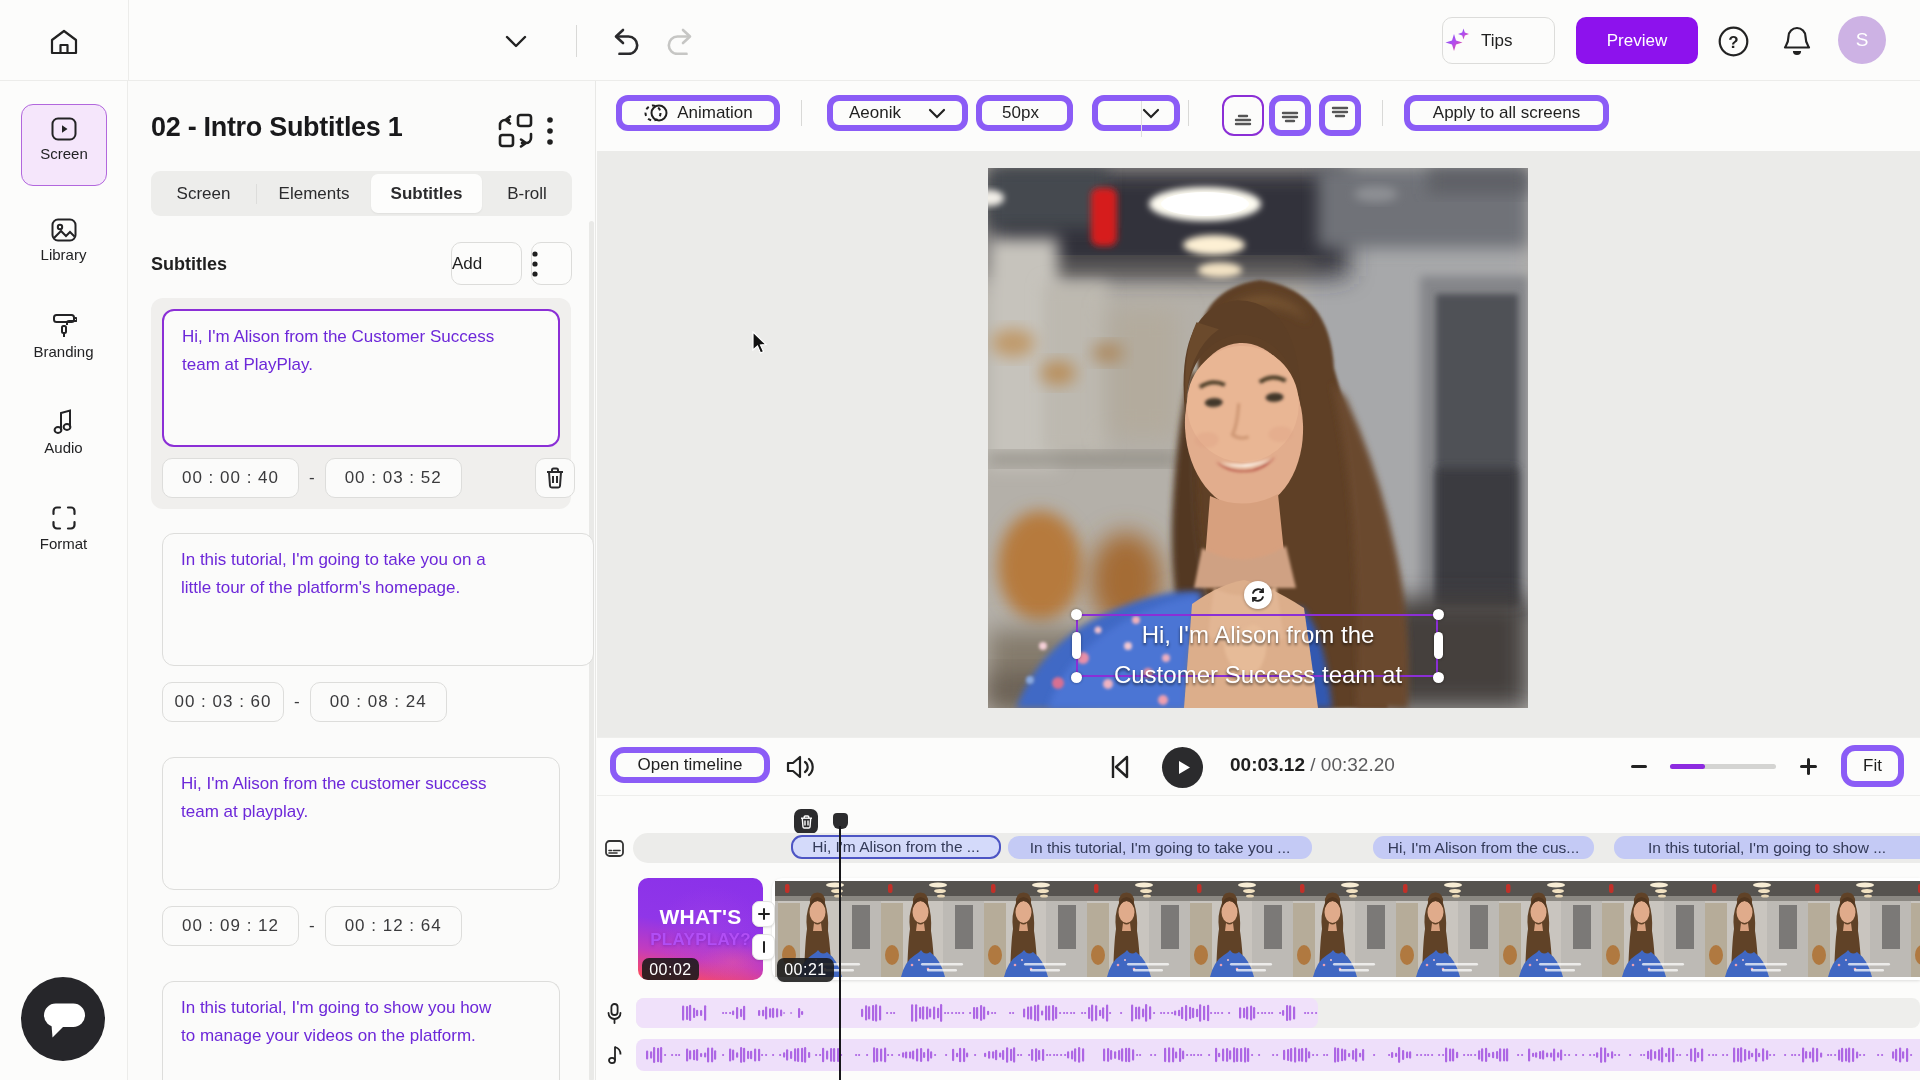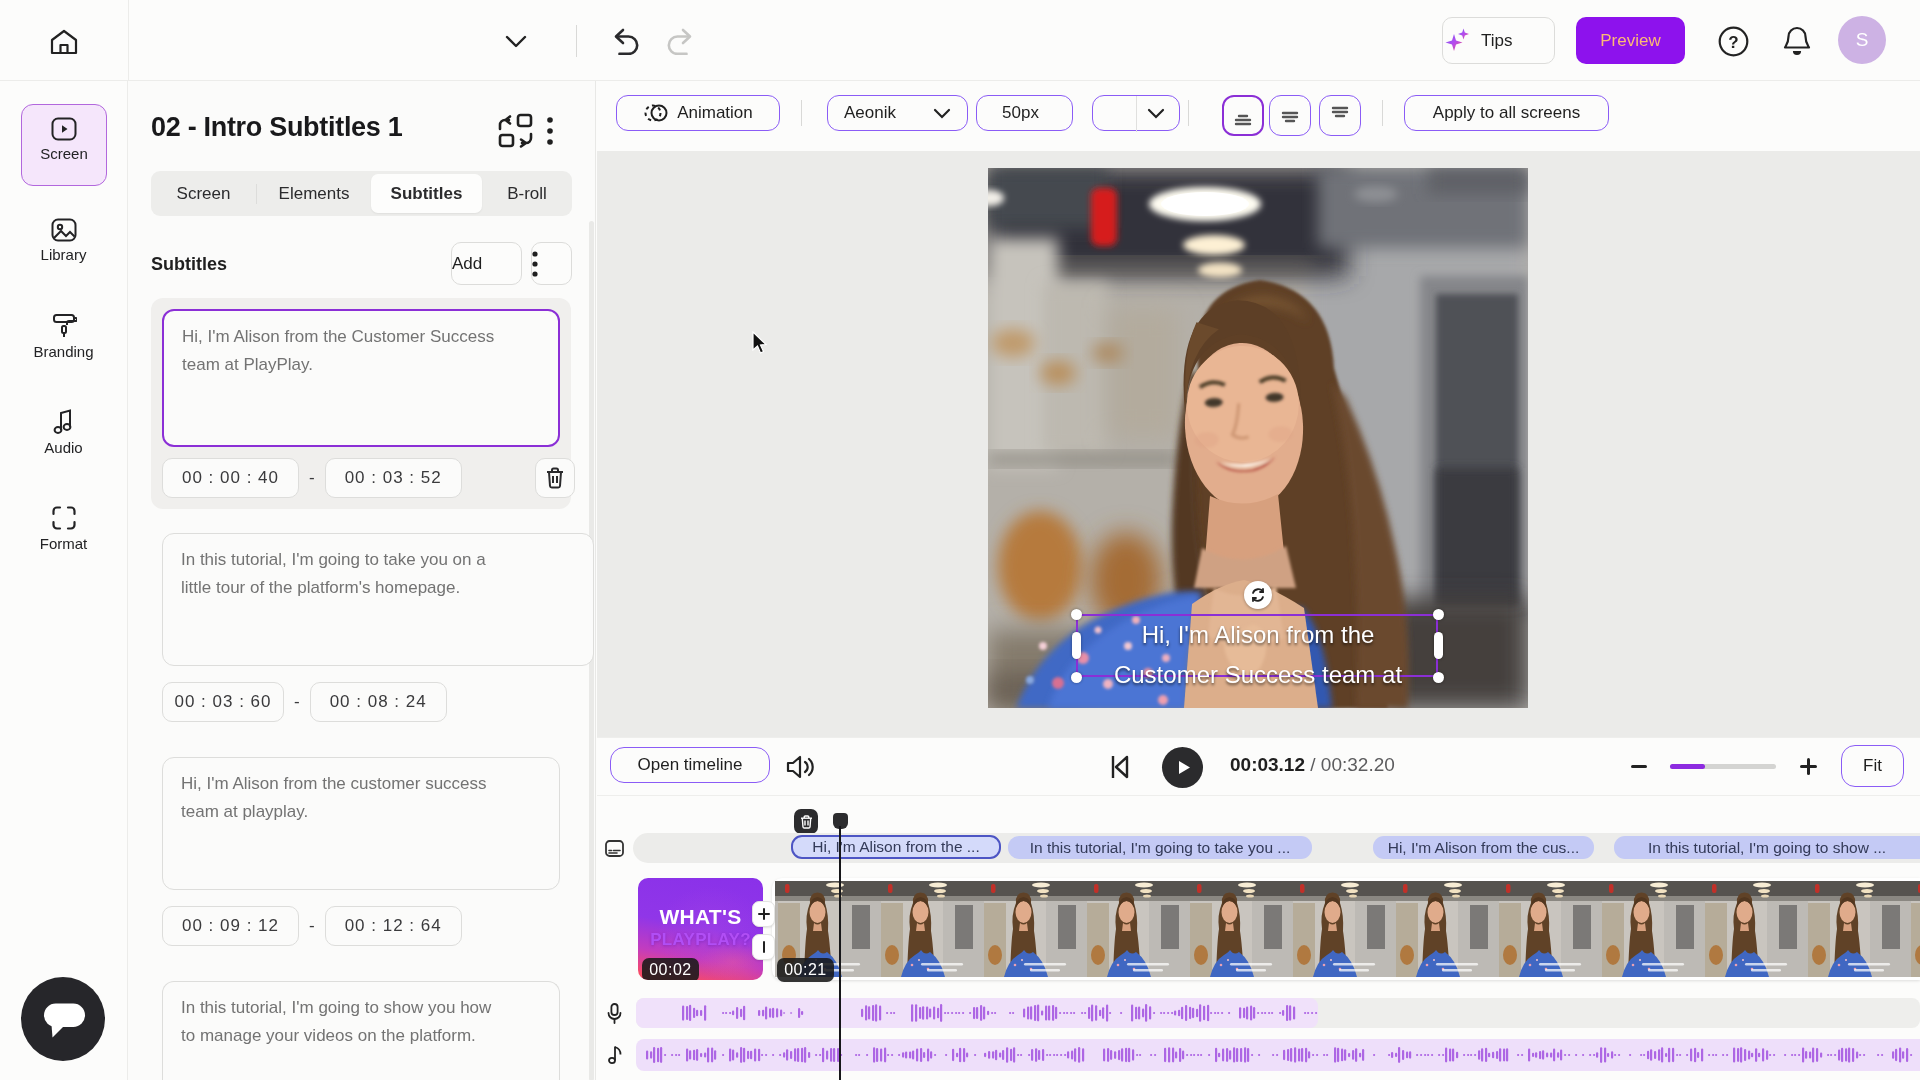--- a/index.html
+++ b/index.html
@@ -6,48 +6,48 @@
 html,body { width:1920px; height:1080px; overflow:hidden; font-family:"Liberation Sans", sans-serif; background:#fcfcfb; color:#1f1f1f; }
 .abs { position:absolute; }
 #topbar { position:absolute; left:0; top:0; width:1920px; height:81px; background:#fcfcfb; border-bottom:1px solid #ececea; z-index:5; }
 #topbar .vline { position:absolute; left:128px; top:0; width:1px; height:80px; background:#ececea; }
 .crumb { position:absolute; left:148px; top:0; height:80px; display:flex; align-items:center; font-size:22px; letter-spacing:-0.4px; }
 .crumb .gray { color:#58585a; }
 .crumb b { font-weight:bold; color:#151517; margin-left:6px; }
 .sep2 { position:absolute; left:576px; top:25px; width:1px; height:32px; background:#d9d9d7; }
 .btn { border:1px solid #dcdcda; background:#fcfcfb; border-radius:10px; display:flex; align-items:center; justify-content:flex-start; font-size:17px; color:#1f1f1f; }
 #tips { position:absolute; left:1442px; top:17px; width:113px; height:47px; border-radius:10px; gap:8px; }
-#preview { position:absolute; left:1576px; top:17px; width:109px; height:47px; background:#8d12ed; color:#fdba74; border:none; border-radius:10px; display:flex; align-items:center; justify-content:center; font-size:17px; }
+#preview { position:absolute; left:1576px; top:17px; width:122px; height:47px; background:#8d12ed; color:#ffffff; border:none; border-radius:10px; display:flex; align-items:center; justify-content:center; font-size:17px; }
 #avatar { position:absolute; left:1838px; top:16px; width:48px; height:48px; border-radius:50%; background:#cdb2e4; color:#fff; display:flex; align-items:center; justify-content:center; font-size:19px; }
 #sidebar { position:absolute; left:0; top:81px; width:128px; height:999px; background:#fcfcfb; border-right:1px solid #ececea; z-index:4; }
 .sideitem { position:absolute; left:0; width:127px; text-align:center; color:#232325; font-size:15px; }
 .sideitem svg { display:block; margin:0 auto 4px; }
 #screenbtn { position:absolute; left:21px; top:23px; width:86px; height:82px; background:#f5e6fb; border:1px solid #b267dd; border-radius:12px; text-align:center; font-size:15px; color:#232325; }
 #screenbtn svg { display:block; margin:12px auto 4px; }
 #chatbub { position:absolute; left:21px; top:896px; width:84px; height:84px; background:#26262a; border-radius:50%; }
 #panel { position:absolute; left:128px; top:81px; width:468px; height:999px; background:#fbfbfa; border-right:1px solid #e8e8e6; z-index:3; }
 #ptitle { position:absolute; left:23px; top:31px; font-size:27px; font-weight:bold; letter-spacing:-0.3px; color:#19191b; }
 .tabbar { position:absolute; left:23px; top:90px; width:421px; height:45px; background:#ededeb; border-radius:9px; display:flex; align-items:center; }
 .tab { flex:1; text-align:center; font-size:17px; color:#2b2b2d; position:relative; }
 .tabsel { position:absolute; left:220px; top:3px; width:111px; height:39px; background:#fdfdfc; border-radius:7px; box-shadow:0 1px 2px rgba(0,0,0,.06); }
 #subhead { position:absolute; left:23px; top:173px; font-size:18px; font-weight:bold; }
 #addbtn { position:absolute; left:323px; top:161px; width:71px; height:43px; border-radius:10px; }
 #kebabbtn { position:absolute; left:403px; top:161px; width:41px; height:43px; border-radius:10px; }
 .card1 { position:absolute; left:23px; top:217px; width:420px; height:211px; background:#f0efed; border-radius:12px; }
-.ta { position:absolute; background:#fbfbfa; border:1px solid #dddddb; border-radius:12px; font-size:17px; color:#737373; line-height:28px; padding:12px 18px; }
+.ta { position:absolute; background:#fbfbfa; border:1px solid #dddddb; border-radius:12px; font-size:17px; color:#6d28d9; line-height:28px; padding:12px 18px; }
 .ta1 { left:11px; top:11px; width:398px; height:138px; border:2px solid #8b2fd6; background:#fbfbfa; }
 .trow { position:absolute; display:flex; align-items:center; gap:10px; font-size:17px; color:#3a3a3c; }
 .tinput { height:40px; border:1px solid #dddddb; background:#fbfbfa; border-radius:10px; display:flex; align-items:center; justify-content:center; letter-spacing:1px; }
 .trash { width:40px; height:40px; border:1px solid #dddddb; background:#fbfbfa; border-radius:10px; display:flex; align-items:center; justify-content:center; }
 #main { position:absolute; left:597px; top:81px; width:1323px; height:999px; background:#fcfcfb; }
 #toolbar { position:absolute; left:0; top:0; width:1323px; height:70px; background:#fcfcfb; }
 #canvas { position:absolute; left:0; top:70px; width:1323px; height:586px; background:#ebebe9; }
 #ctrlbar { position:absolute; left:0; top:656px; width:1323px; height:58px; background:#fcfcfb; border-top:1px solid #eeeeec; }
 #timeline { position:absolute; left:0; top:714px; width:1323px; height:285px; background:#fcfcfb; border-top:1px solid #eeeeec; }
-.tbtn { position:absolute; height:36px; border:1px solid #8b5cf6; background:#fcfcfb; border-radius:12px; display:flex; align-items:center; justify-content:center; font-size:17px; gap:8px; }
+.tbtn { position:absolute; height:36px; border:6px solid #8b5cf6; background:#fcfcfb; border-radius:12px; display:flex; align-items:center; justify-content:center; font-size:17px; gap:8px; }
 .tsep { position:absolute; top:19px; width:1px; height:26px; background:#d9d9d7; }
 .chip { top:40px; height:23px; background:#c4caf5; border-radius:11px; font-size:15.5px; color:#333a58; display:flex; align-items:center; justify-content:center; white-space:nowrap; overflow:hidden; }
 .chipsel { background:#d4dafa; border:2px solid #4d55c4; height:24px; top:39px; }
 .badge { position:absolute; width:57px; height:24px; background:#191919e0; border-radius:7px; color:#fff; font-size:16px; display:flex; align-items:center; justify-content:center; letter-spacing:.5px; }
 .hdl { position:absolute; width:11px; height:11px; border-radius:50%; background:#fff; box-shadow:0 0 3px rgba(0,0,0,.4); }
 .hdlp { position:absolute; width:9px; height:27px; border-radius:5px; background:#fff; box-shadow:0 0 3px rgba(0,0,0,.4); }
 .vbtn { width:23px; height:26px; background:#fff; border:1px solid #e3e3e1; border-radius:7px; display:flex; align-items:center; justify-content:center; box-shadow:0 1px 2px rgba(0,0,0,.1); z-index:5; }
 </style>
 </head>
 <body>

